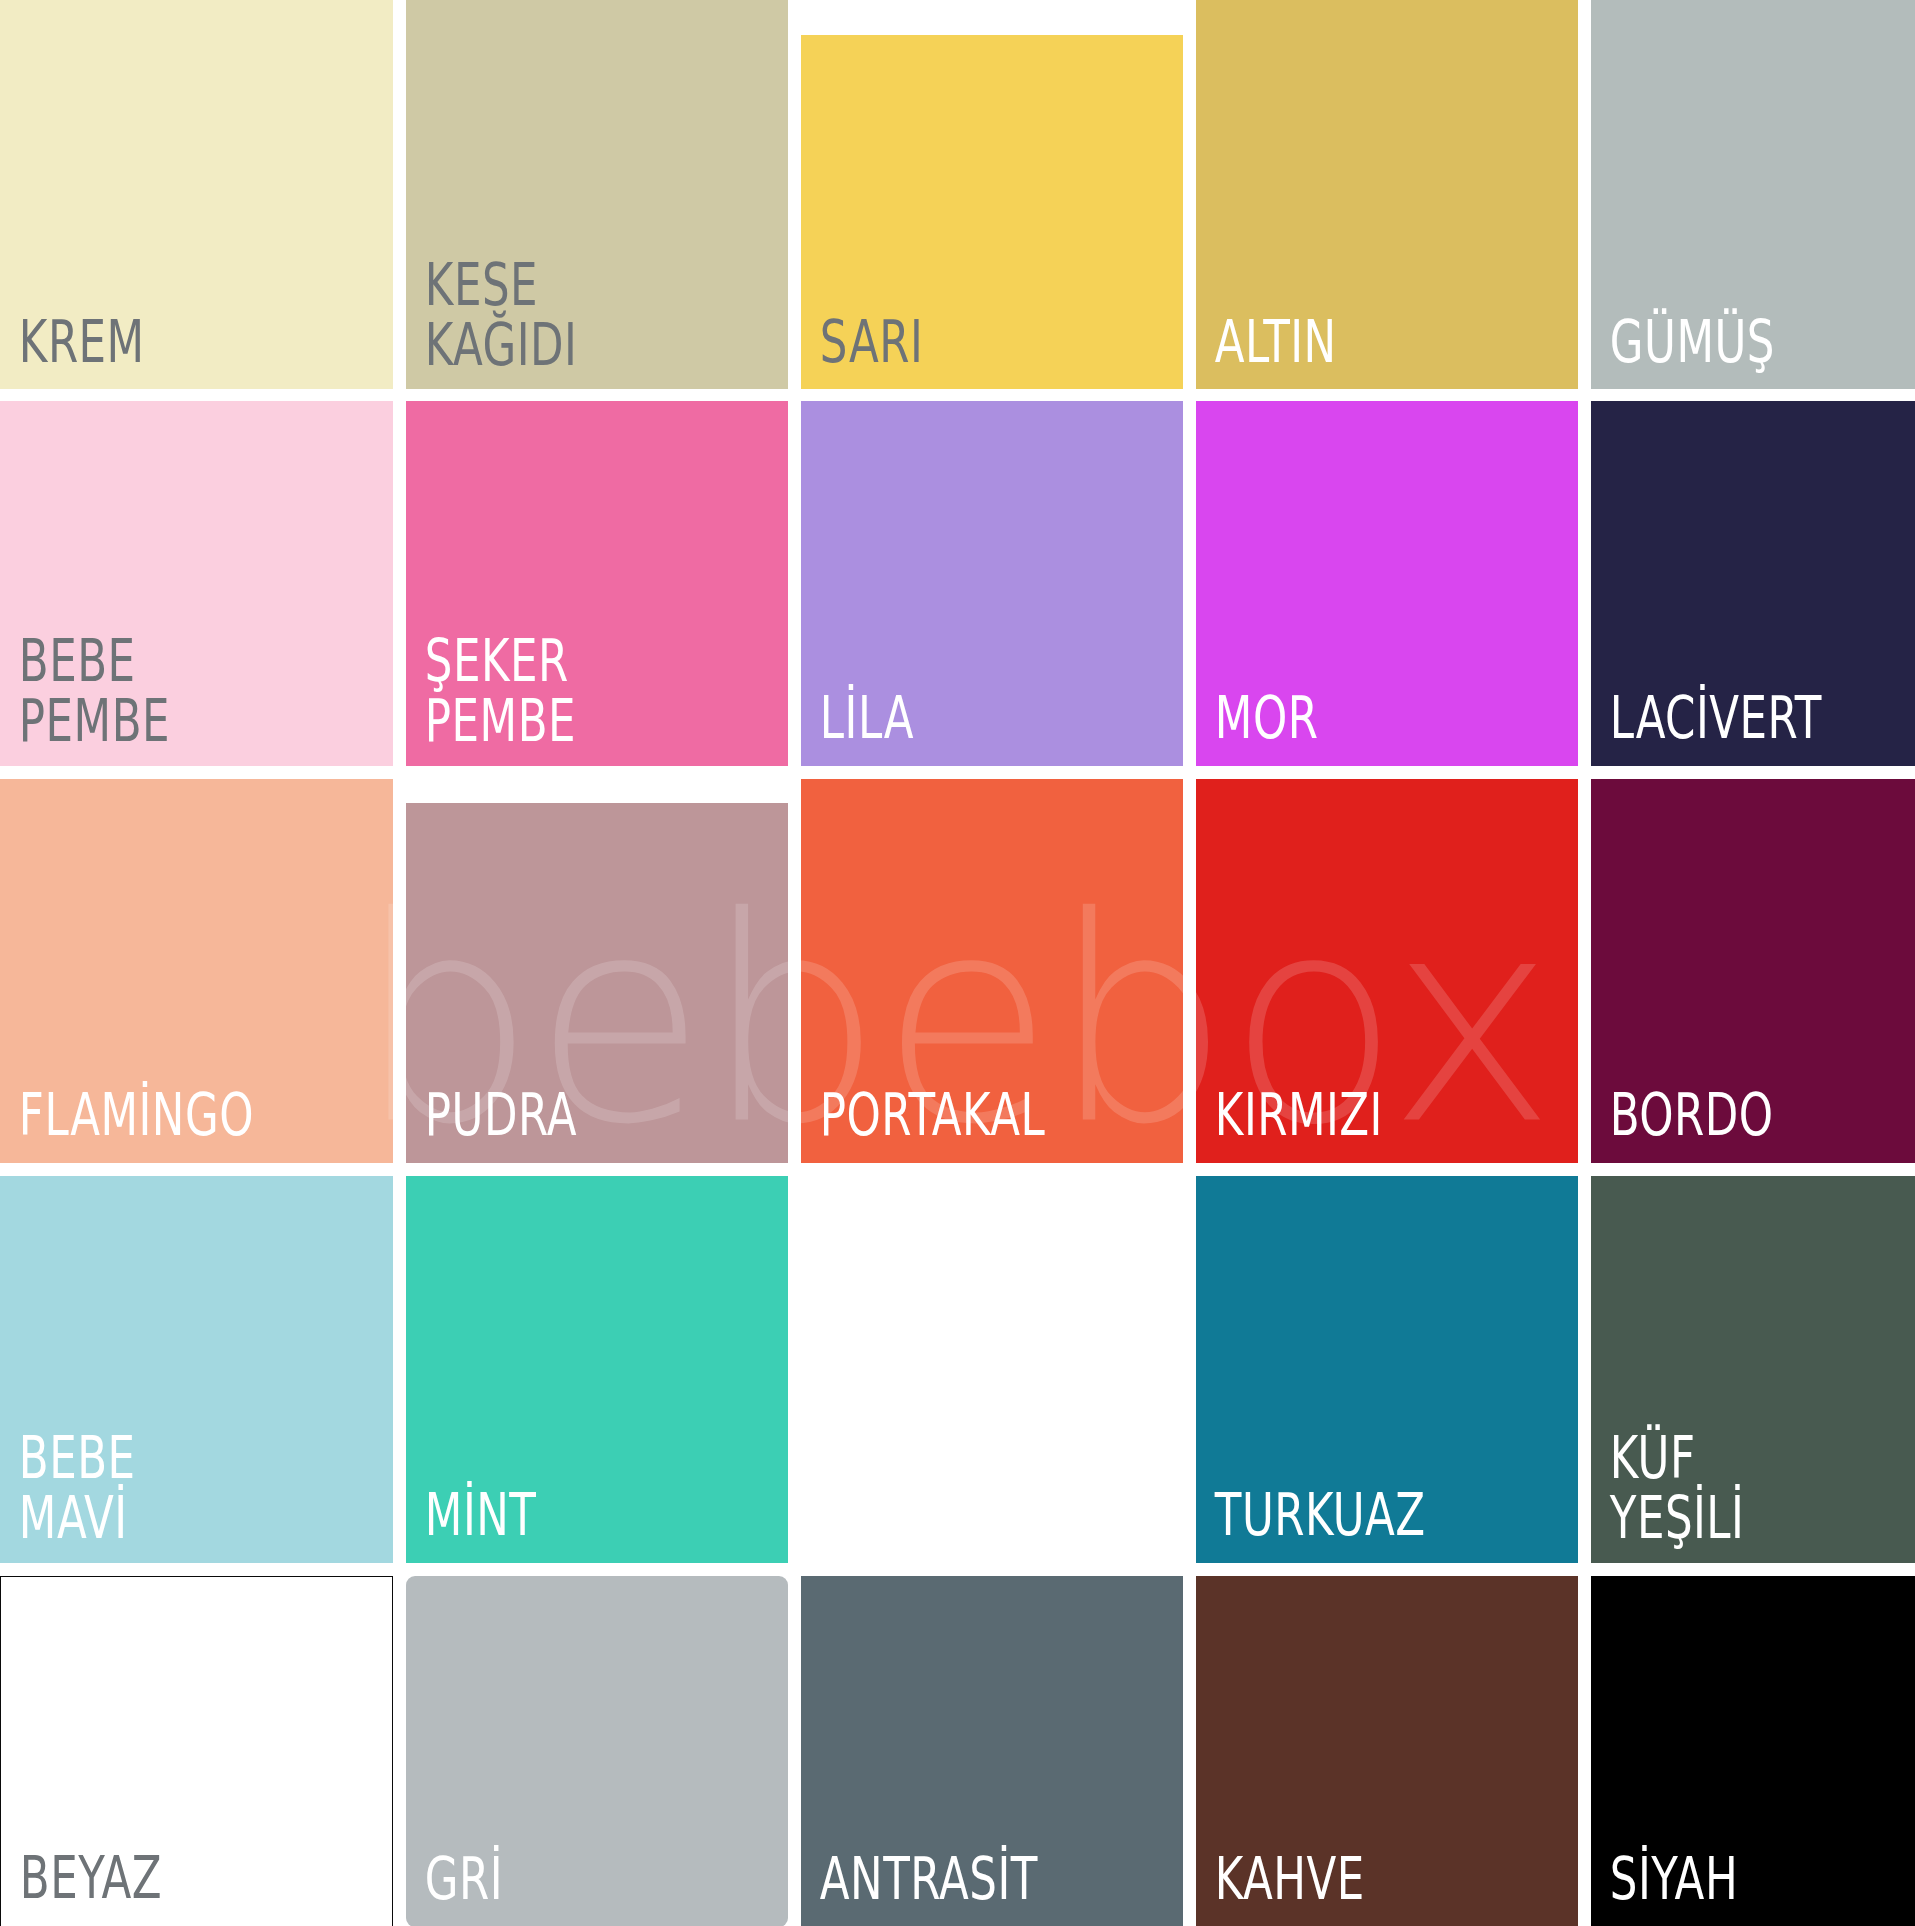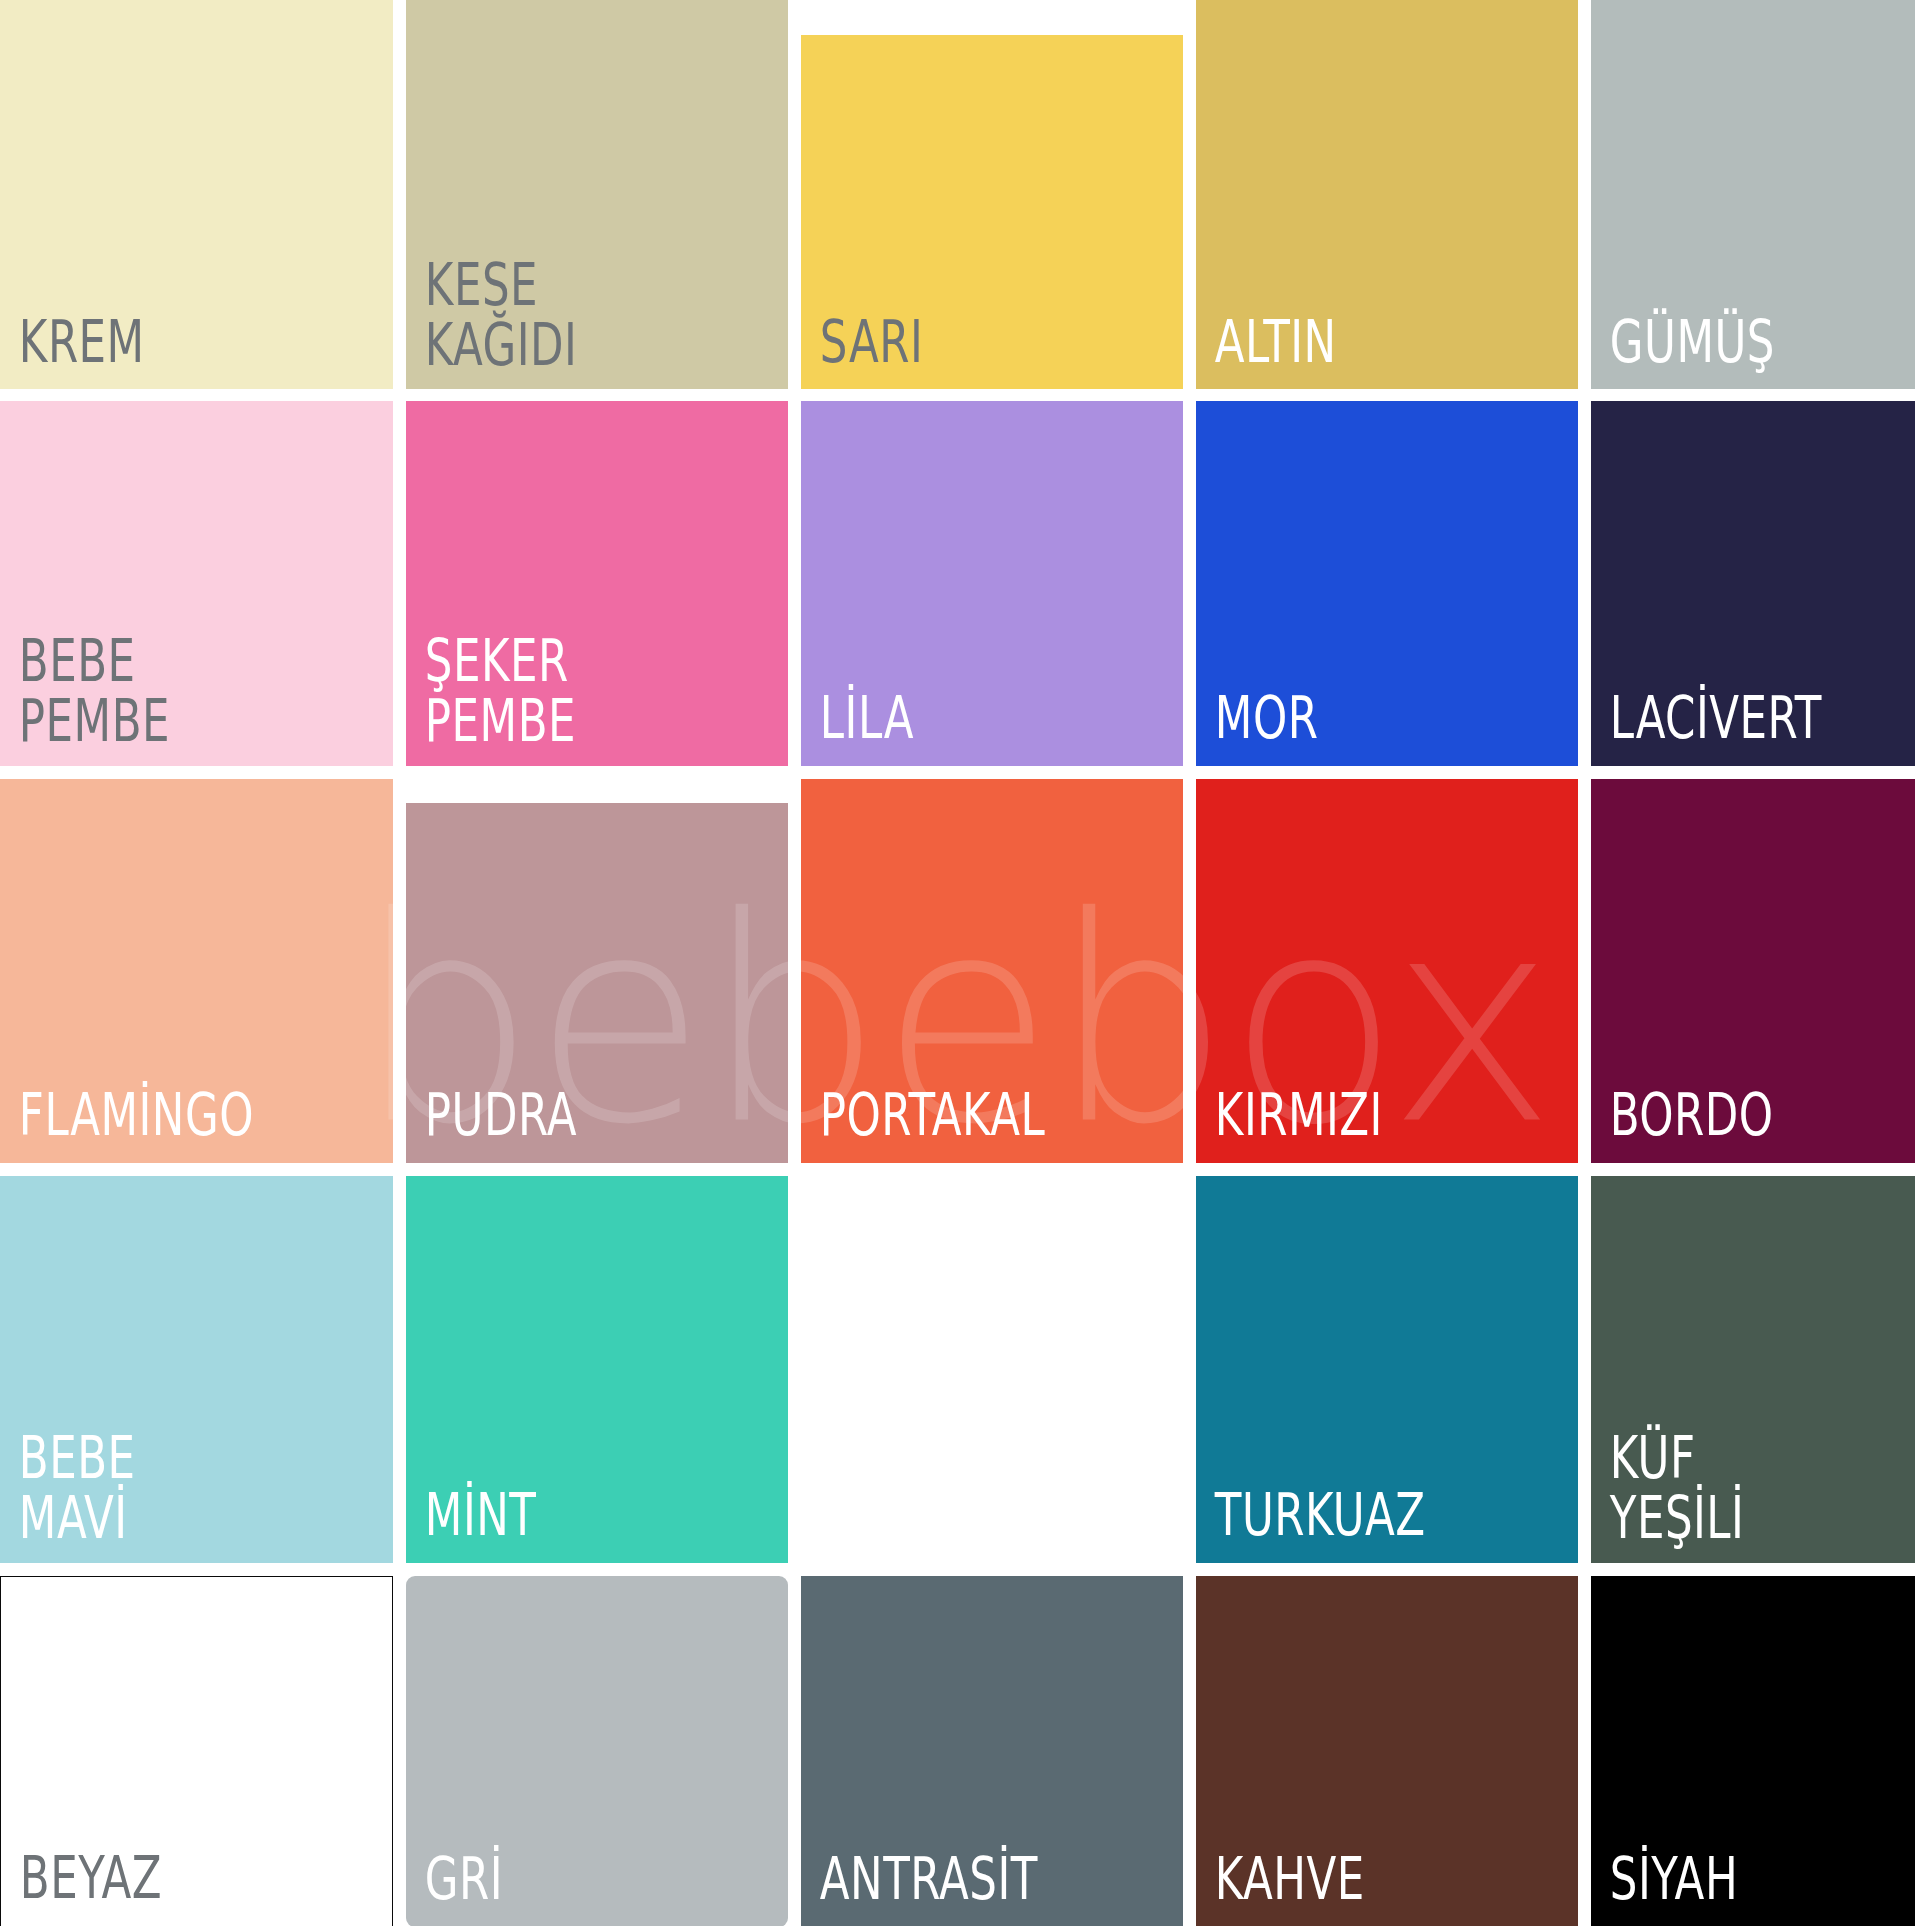--- a/index.html
+++ b/index.html
@@ -97,21 +97,21 @@
         <span class="label" style="color: rgb(110, 115, 119);">BEBE
 PEMBE</span>
       </div>
       <div class="swatch two-line" style="grid-area: 3 / 3; background: rgb(239, 107, 163);">
         <span class="label" style="color: rgb(255, 255, 255);">ŞEKER
 PEMBE</span>
       </div>
       <div class="swatch" style="grid-area: 3 / 5; background: rgb(171, 143, 224);">
         <span class="label" style="color: rgb(255, 255, 255);">LİLA</span>
       </div>
-      <div class="swatch" style="grid-area: 3 / 7; background: #1d4ed8;">
+      <div class="swatch" style="grid-area: 3 / 7; background: #d946ef;">
         <span class="label" style="color: rgb(255, 255, 255);">MOR</span>
       </div>
       <div class="swatch" style="grid-area: 3 / 9; background: rgb(37, 35, 70);">
         <span class="label" style="color: rgb(255, 255, 255);">LACİVERT</span>
       </div>
       <div class="swatch" style="grid-area: 5 / 1; background: rgb(246, 183, 153);">
         <span class="label" style="color: rgb(255, 255, 255);">FLAMİNGO</span>
       </div>
       <div class="swatch" style="grid-area: 5 / 3; background: rgb(189, 150, 153); margin-top: 24px;">
         <span class="label" style="color: rgb(255, 255, 255);">PUDRA</span>

